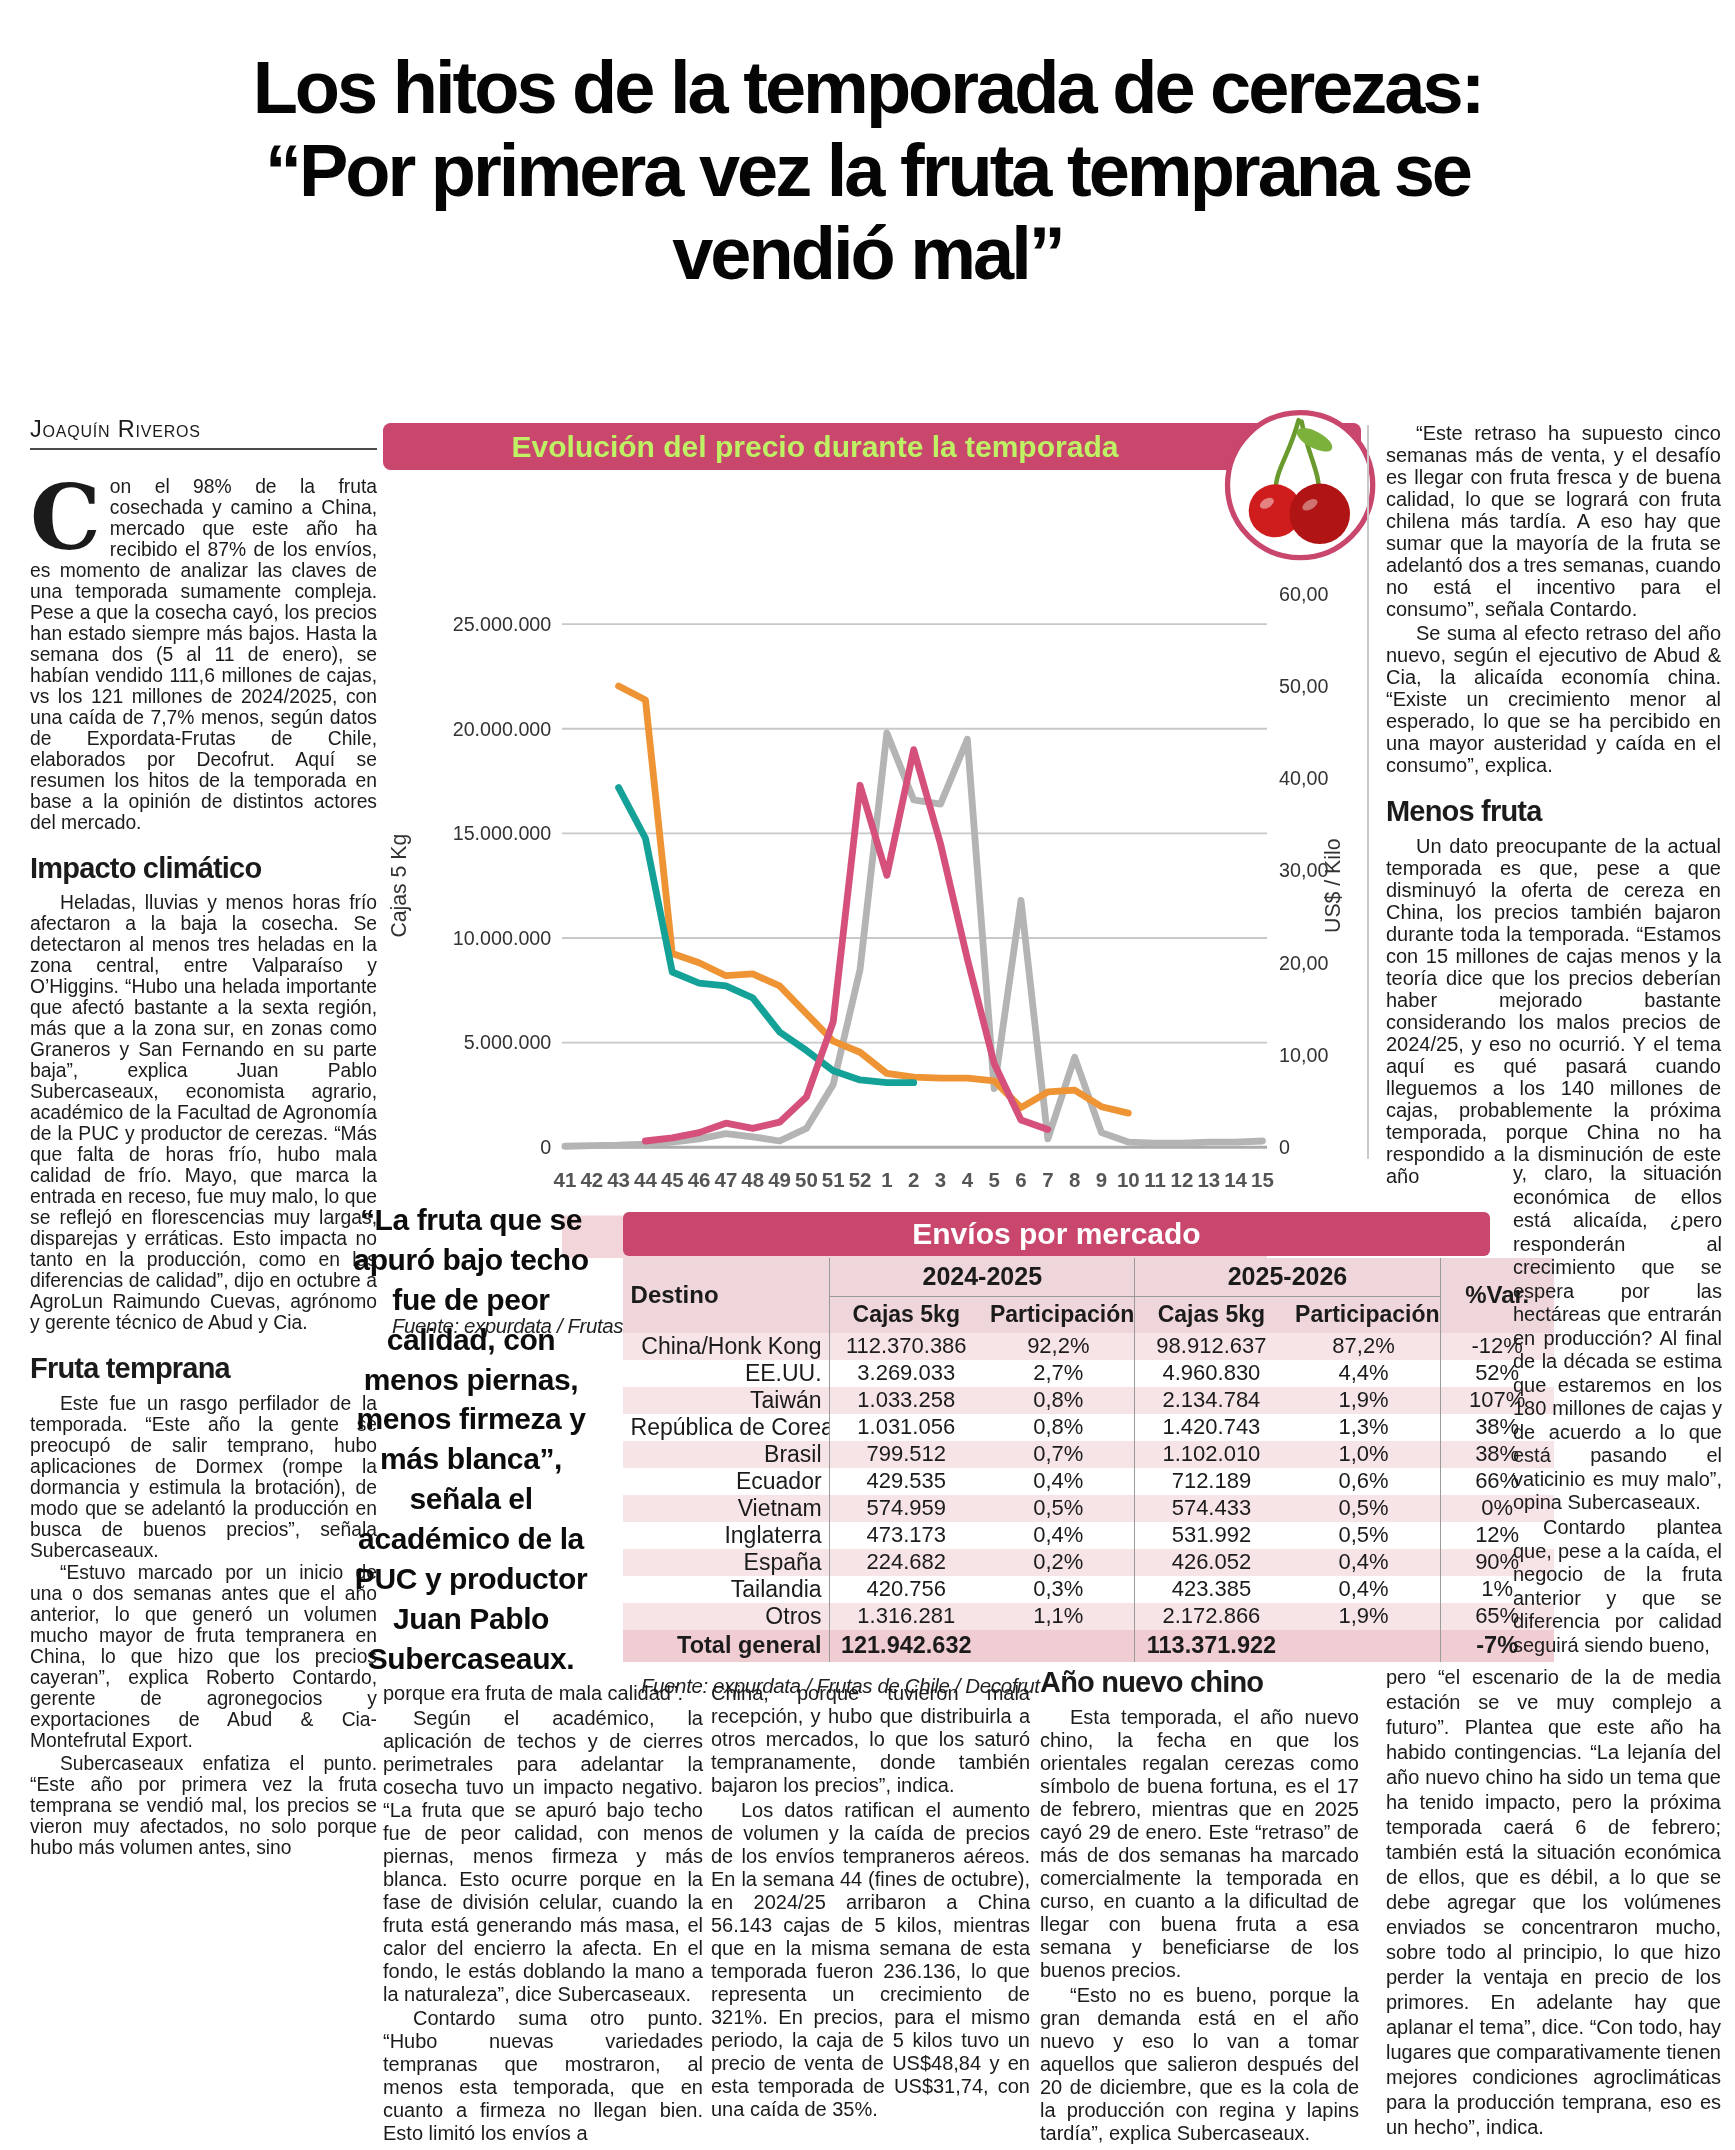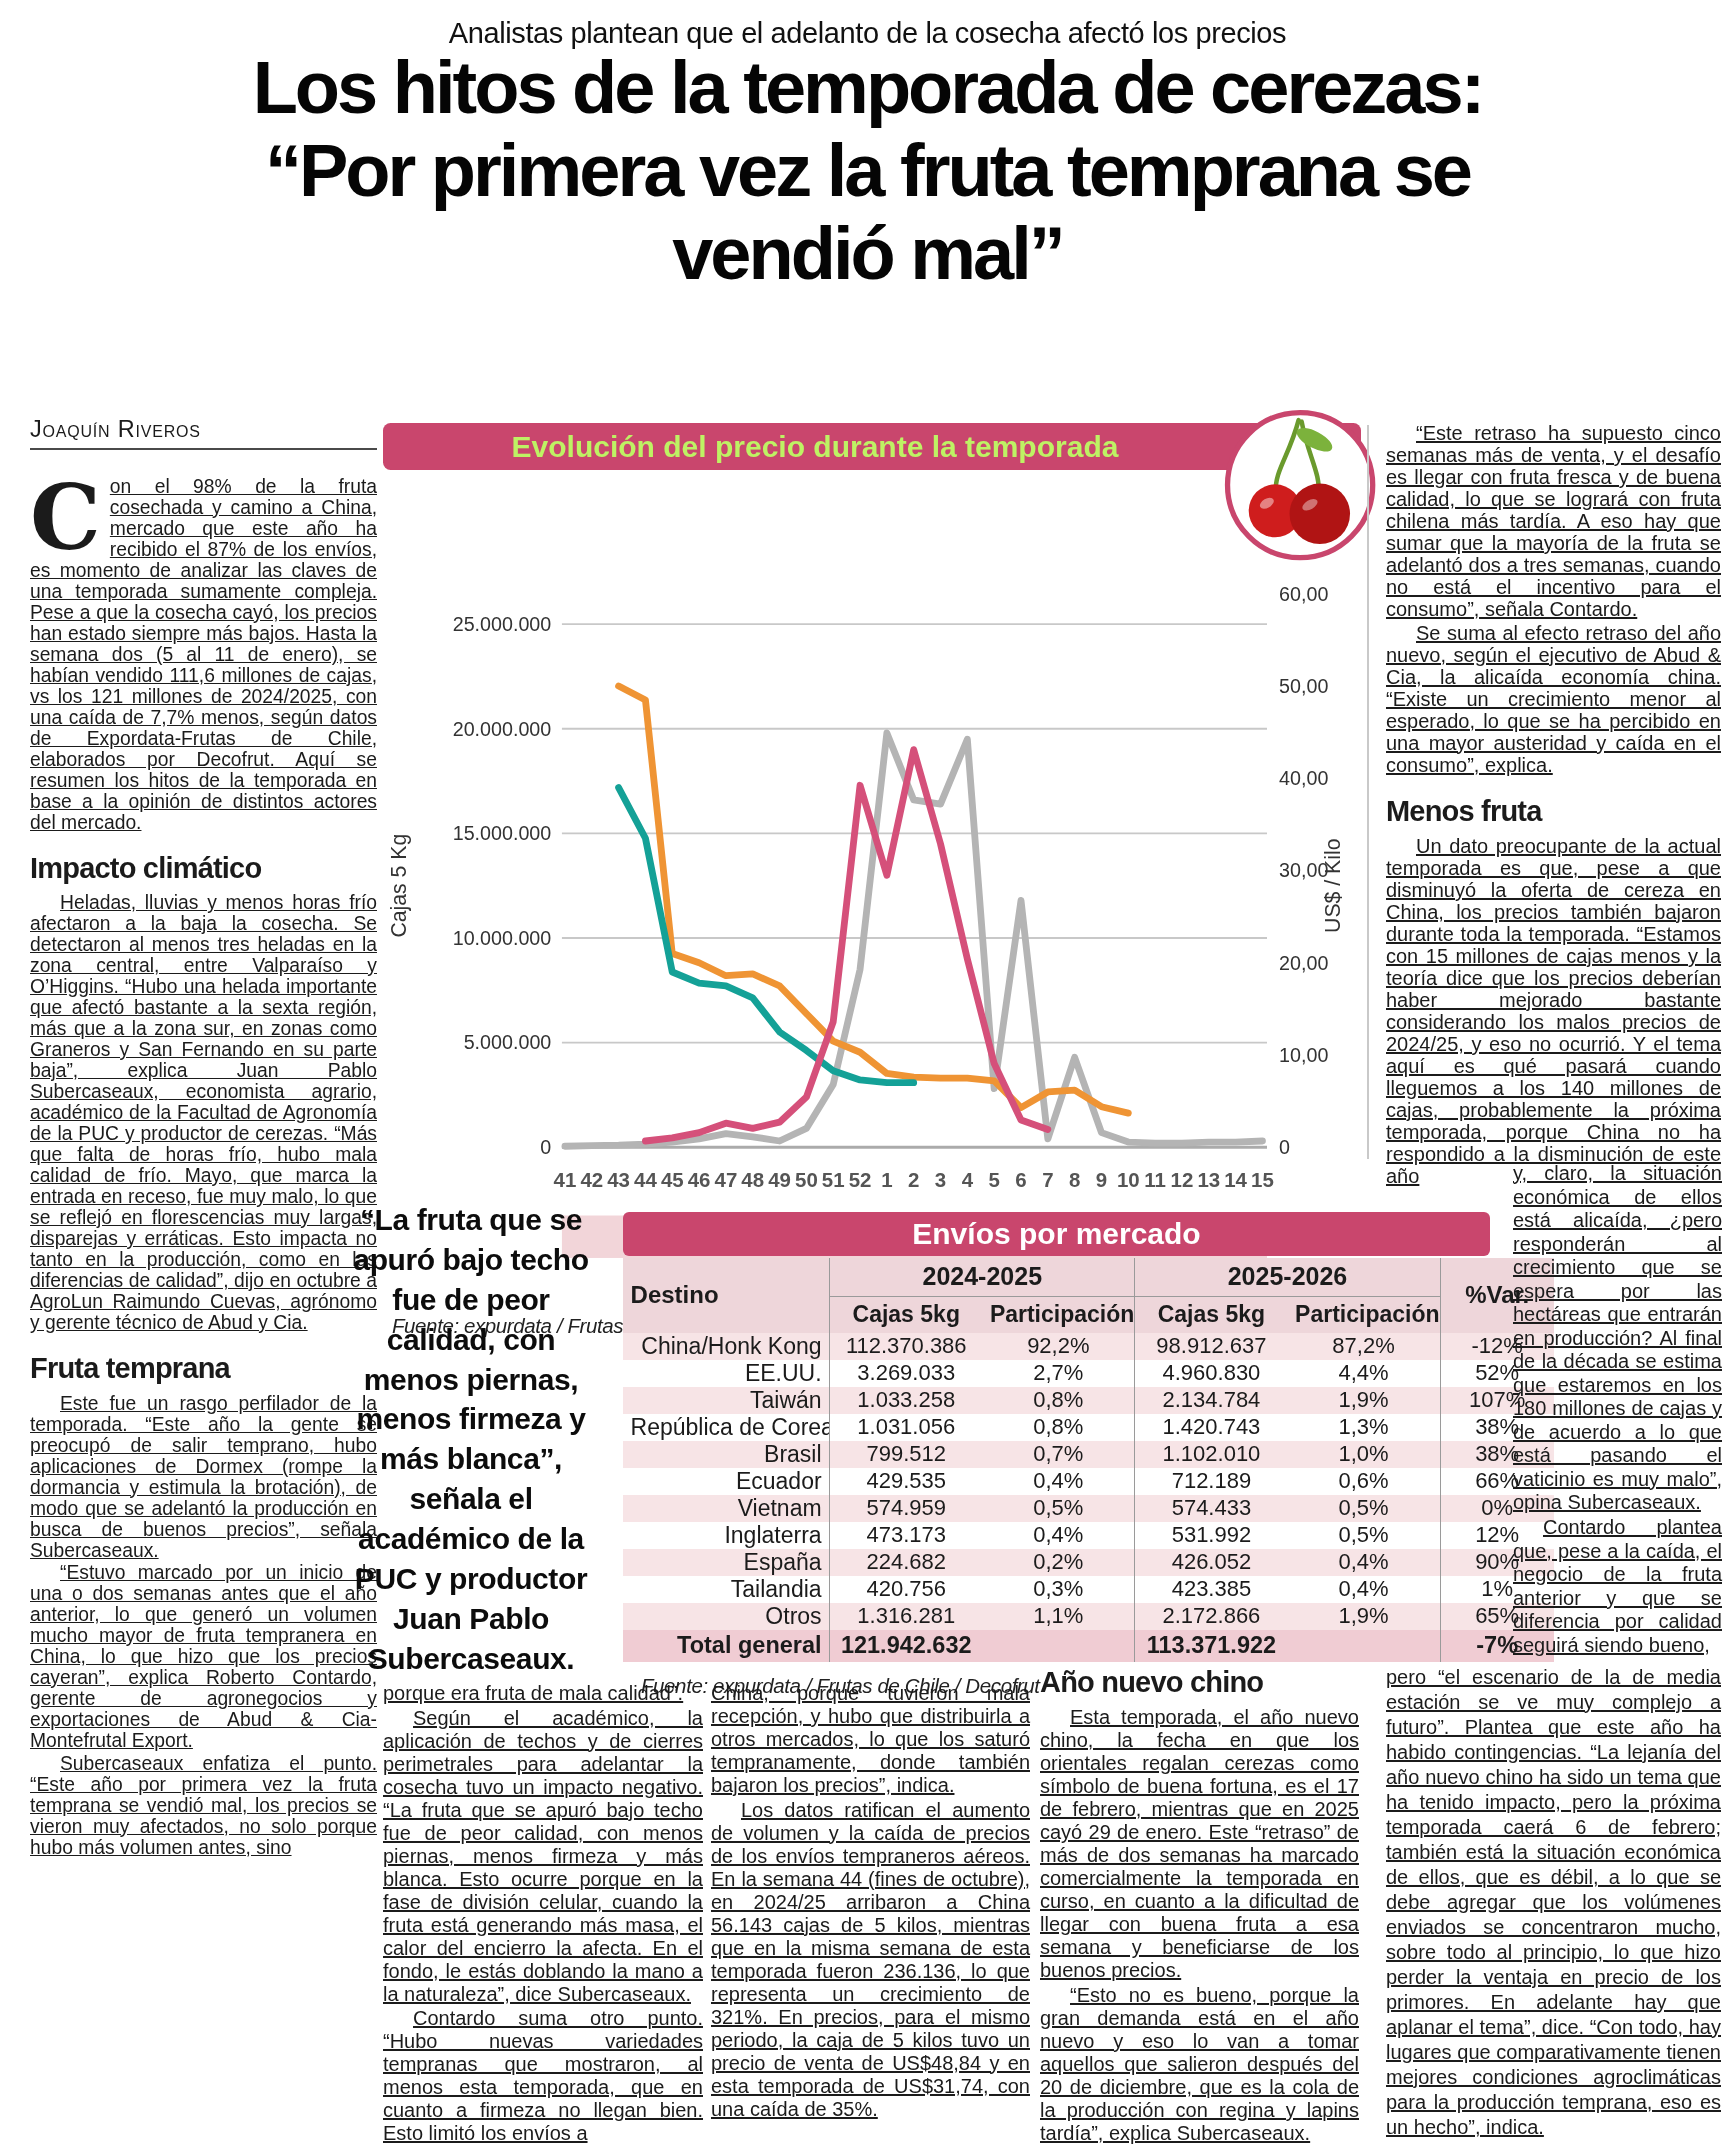--- a/index.html
+++ b/index.html
@@ -5,21 +5,21 @@
   html,body{margin:0;padding:0;background:#e8e8e8;}
   .page{position:relative;width:1735px;height:2151px;background:#ffffff;overflow:hidden;
         font-family:"Liberation Sans",sans-serif;color:#1b1b1b;}
   
   .kicker{position:absolute;top:16.7px;left:0;width:100%;text-align:center;
           font-size:29px;letter-spacing:-0.4px;color:#111;}
   .headline{position:absolute;top:47px;left:185px;width:1365px;text-align:center;
             font-size:74px;font-weight:800;line-height:1.12;letter-spacing:-3px;color:#050505;}
   
   .col{position:absolute;text-align:justify;font-size:20px;line-height:23px;}
-  .col p{margin:0 0 1.5px 0;text-decoration:underline;}
+  .col p{margin:0 0 1.5px 0;}
   .col p.ind{text-indent:30px;}
   .col h3{font-size:29px;line-height:1.1;margin:20px 0 7.6px 0;letter-spacing:-0.8px;}
   .byline{font-variant:small-caps;font-size:23.5px;letter-spacing:0.8px;
           border-bottom:2.3px solid #4a4a4a;padding-bottom:7.6px;margin-bottom:26px;}
   .dropcap{float:left;font-family:"DejaVu Serif",serif;font-weight:700;
            font-size:89px;line-height:0.78;margin:7.6px 9px 0 0;}
   
   .col1 {left:30px;  top:419px;  width:347px; line-height:21px;font-size:19.3px;}
   .col2b{left:383px; top:1682px; width:320px;}
   .col3b{left:711px; top:1682px; width:319px;}
@@ -62,21 +62,20 @@
   tr.alt td{background:#f7e4e6;}
   tr.total td{background:#f0ccd3;font-weight:700;font-size:23.5px;height:32px;}
   .bl{border-left:1.5px solid #9a9a9a;}
   .fuente.tbl{position:relative;left:18px;top:12px;}
 </style>
 </head>
 <body>
 
 <div class="page">
 
-  <div class="kicker">Analistas plantean que el adelanto de la cosecha afectó los precios</div>
   <h1 class="headline" style="margin:0;">Los hitos de la temporada de cerezas: “Por primera vez la fruta temprana se vendió mal”</h1>
 
   <div class="col col1">
     <div class="byline">Joaquín Riveros</div>
     <p><span class="dropcap">C</span><span>on el 98% de la fruta cosechada y camino a China, mercado que este año ha recibido el 87% de los envíos, es momento de analizar las claves de una temporada sumamente compleja. Pese a que la cosecha cayó, los precios han estado siempre más bajos. Hasta la semana dos (5 al 11 de enero), se habían vendido 111,6 millones de cajas, vs los 121 millones de 2024/2025, con una caída de 7,7% menos, según datos de Expordata-Frutas de Chile, elaborados por Decofrut. Aquí se resumen los hitos de la temporada en base a la opinión de distintos actores del mercado.</span></p>
     <h3>Impacto climático</h3>
     <p class="ind">Heladas, lluvias y menos horas frío afectaron a la baja la cosecha. Se detectaron al menos tres heladas en la zona central, entre Valparaíso y O’Higgins. “Hubo una helada importante que afectó bastante a la sexta región, más que a la zona sur, en zonas como Graneros y San Fernando en su parte baja”, explica Juan Pablo Subercaseaux, economista agrario, académico de la Facultad de Agronomía de la PUC y productor de cerezas. “Más que falta de horas frío, hubo mala calidad de frío. Mayo, que marca la entrada en receso, fue muy malo, lo que se reflejó en florescencias muy largas, disparejas y erráticas. Esto impacta no tanto en la producción, como en las diferencias de calidad”, dijo en octubre a AgroLun Raimundo Cuevas, agrónomo y gerente técnico de Abud y Cia.</p>
     <h3>Fruta temprana</h3>
     <p class="ind">Este fue un rasgo perfilador de la temporada. “Este año la gente se preocupó de salir temprano, hubo aplicaciones de Dormex (rompe la dormancia y estimula la brotación), de modo que se adelantó la producción en busca de buenos precios”, señala Subercaseaux.</p>
     <p class="ind">“Estuvo marcado por un inicio de una o dos semanas antes que el año anterior, lo que generó un volumen mucho mayor de fruta tempranera en China, lo que hizo que los precios cayeran”, explica Roberto Contardo, gerente de agronegocios y exportaciones de Abud &amp; Cia-Montefrutal Export.</p>

